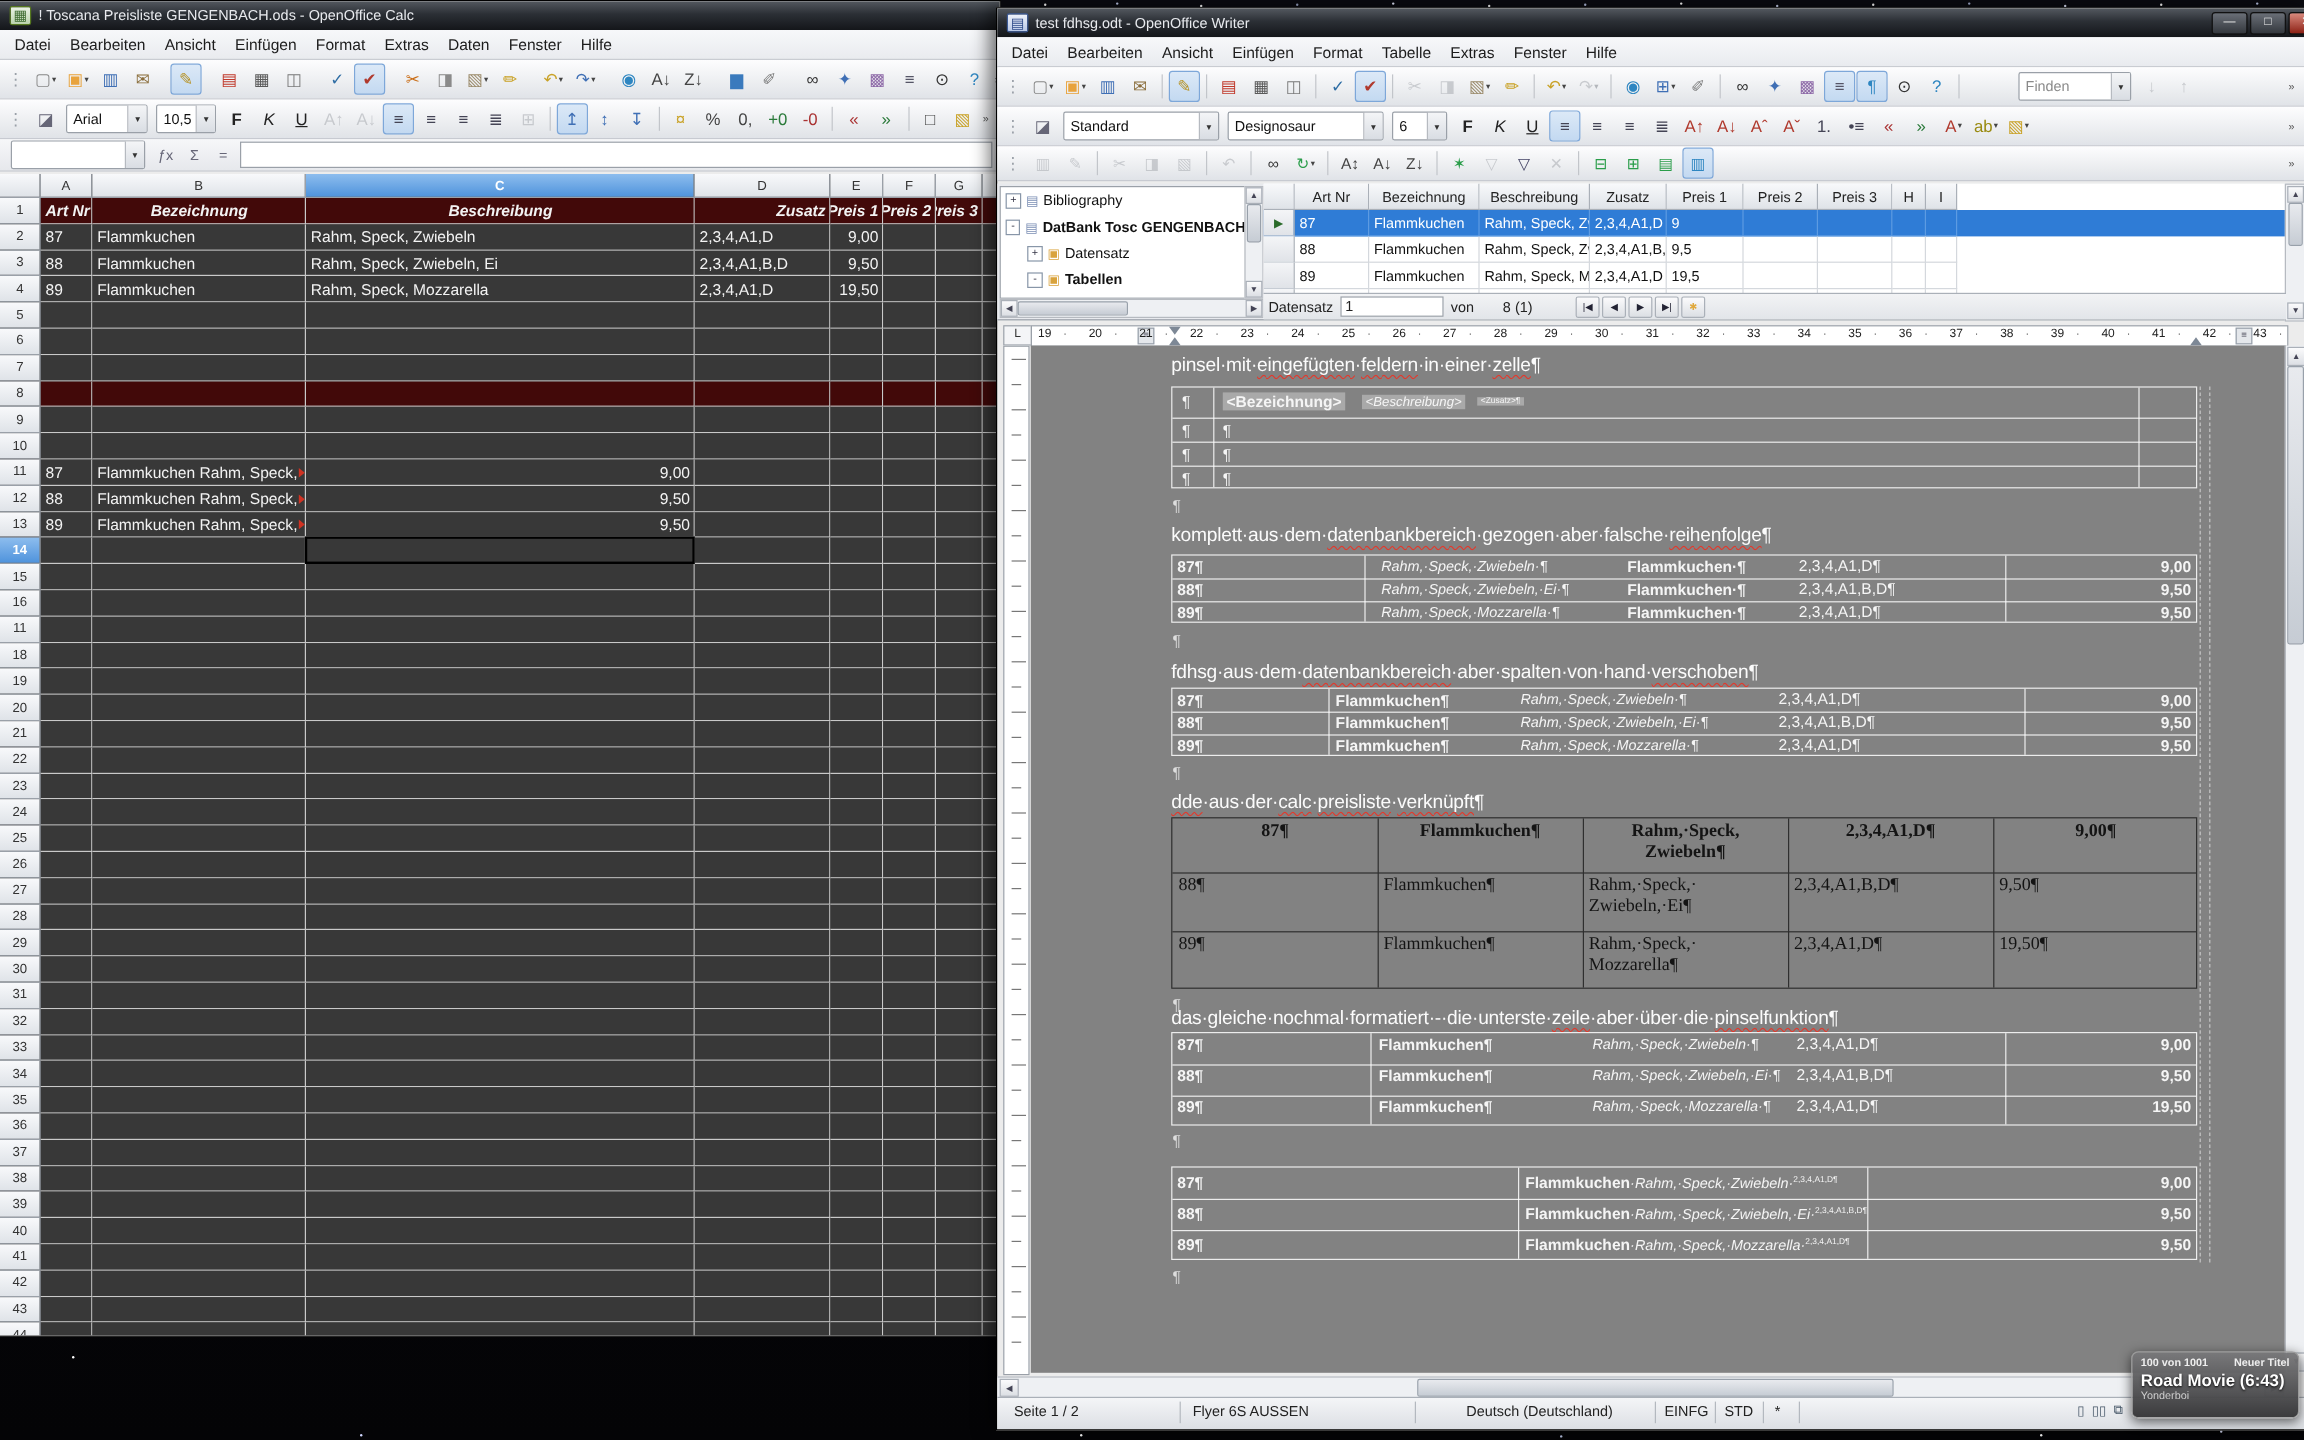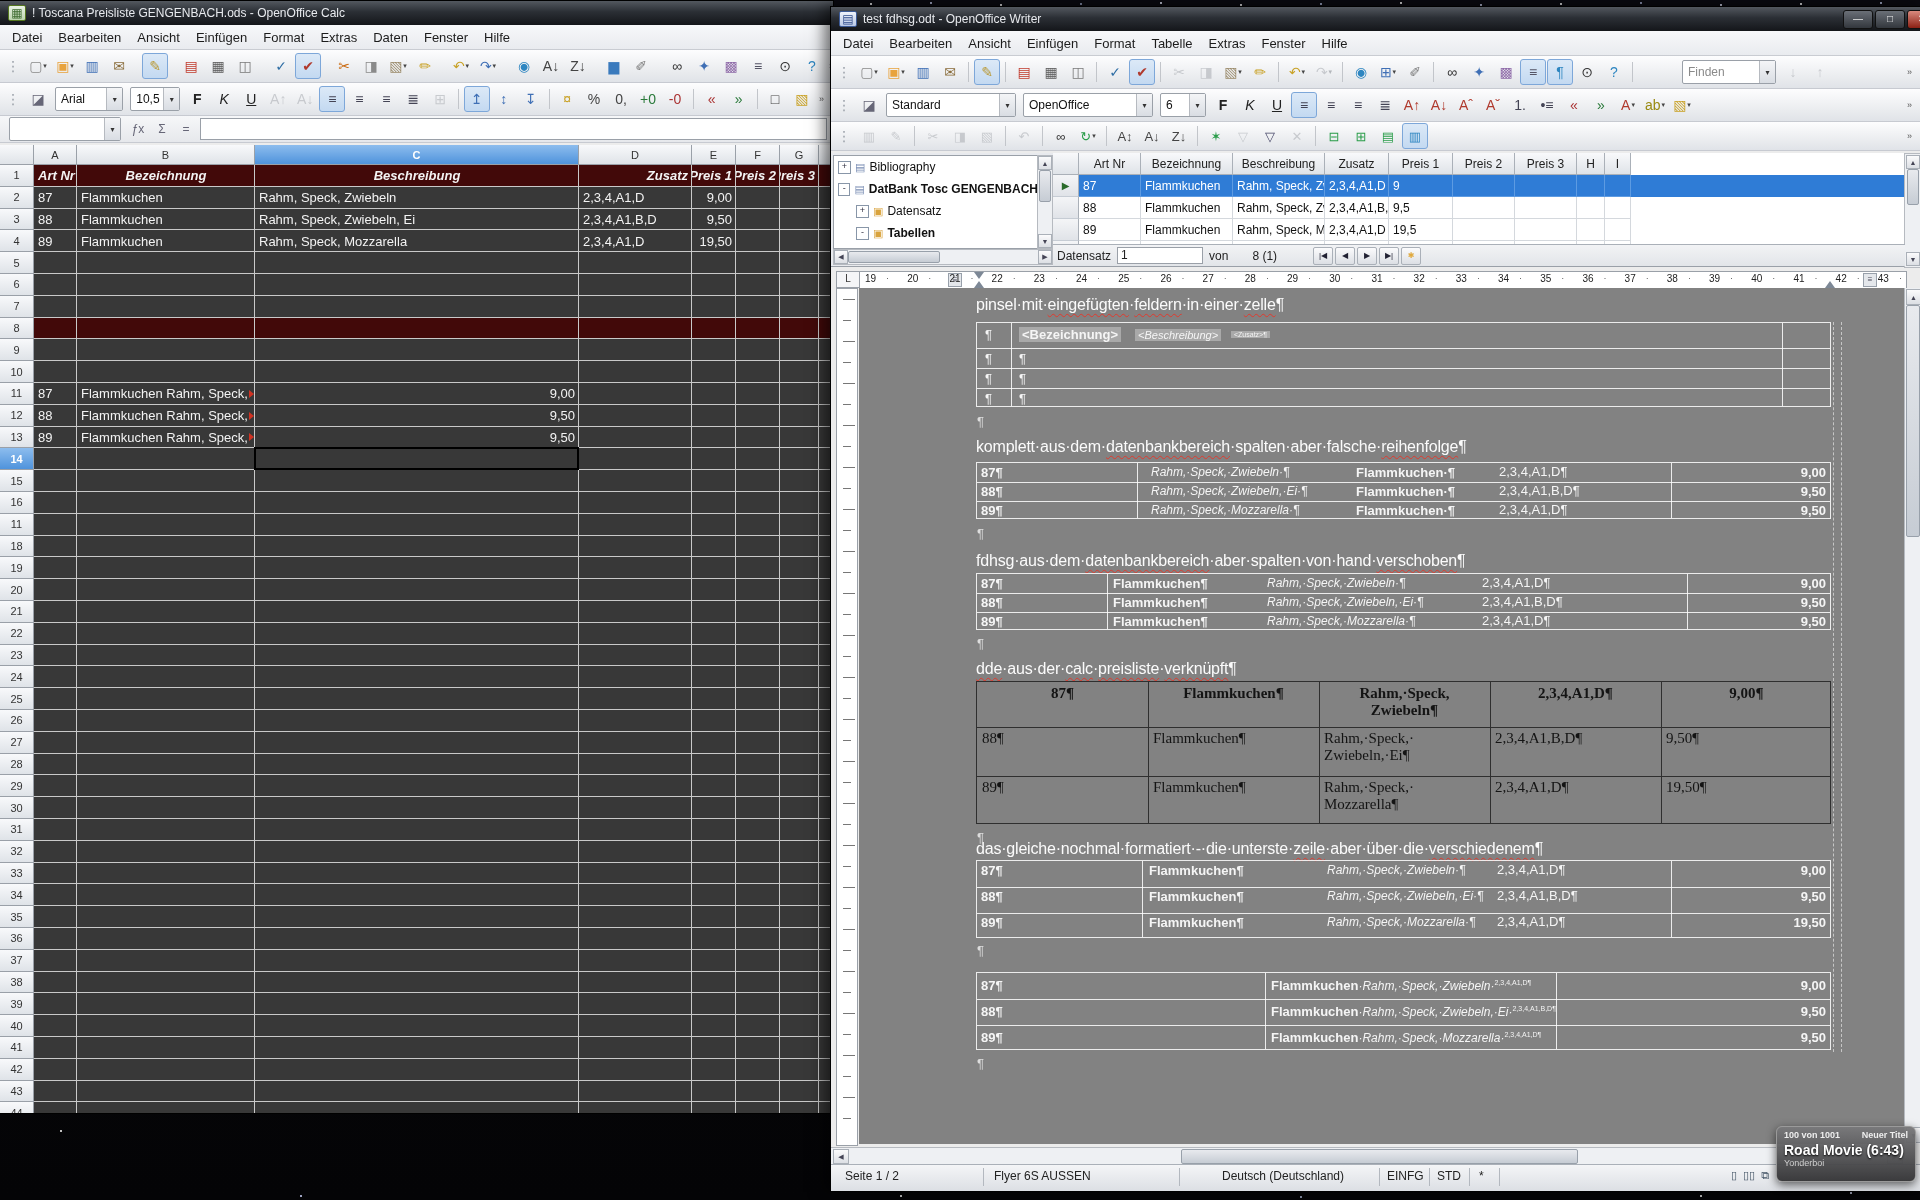--- a/index.html
+++ b/index.html
@@ -936,21 +936,21 @@
       </div>
     <div class="tb" id="writer-tb2">
         <div class="tbtn">
           <span class="gly" style="color: rgb(102, 102, 119);">◪</span>
         </div>
         <div class="combo" style="width: 128px;">
           <span class="cval">Standard</span>
           <span class="carr">▾</span>
         </div>
         <div class="combo" style="width: 128px;">
-          <span class="cval">OpenOffice</span>
+          <span class="cval">Designosaur</span>
           <span class="carr">▾</span>
         </div>
         <div class="combo" style="width: 44px;">
           <span class="cval">6</span>
           <span class="carr">▾</span>
         </div>
         <div class="tbtn">
           <span class="gly" style="color: rgb(34, 34, 34); font-weight: bold;">F</span>
         </div>
         <div class="tbtn">
@@ -1292,24 +1292,24 @@
         <div class="vtick" style="top: 766px; width: 12px;"></div>
         <div class="vtick" style="top: 787px;"></div>
         <div class="vtick" style="top: 808px; width: 12px;"></div>
         <div class="vtick" style="top: 829px;"></div>
       </div>
 
     <div id="doc-page">
       <div class="dguide" style="left:974px;"></div>
       <div class="dguide" style="left:982px;"></div>
     <div class="dhead" style="top: 8px;"><span>pinsel·mit·</span><span class="sp">eingefügten</span><span>·</span><span class="sp">feldern</span><span>·in·einer·</span><span class="sp">zelle</span><span>¶</span></div>
-        <div class="dhead" style="top: 150px;"><span>komplett·aus·dem·</span><span class="sp">datenbankbereich</span><span>·spalten·aber·falsche·</span><span class="sp">reihenfolge</span><span>¶</span></div>
+        <div class="dhead" style="top: 150px;"><span>komplett·aus·dem·</span><span class="sp">datenbankbereich</span><span>·gezogen·aber·falsche·</span><span class="sp">reihenfolge</span><span>¶</span></div>
         <div class="dhead" style="top: 264px;"><span>fdhsg·aus·dem·</span><span class="sp">datenbankbereich</span><span>·aber·spalten·von·hand·</span><span class="sp">verschoben</span><span>¶</span></div>
         <div class="dhead" style="top: 372px;"><span class="sp">dde</span><span>·aus·der·</span><span class="sp">calc</span><span>·</span><span class="sp">preisliste</span><span>·</span><span class="sp">verknüpft</span><span>¶</span></div>
-        <div class="dhead" style="top: 552px;"><span>das·gleiche·nochmal·formatiert·-·die·unterste·</span><span class="sp">zeile</span><span>·aber·über·die·</span><span class="sp">verschiedenem</span><span>¶</span></div>
+        <div class="dhead" style="top: 552px;"><span>das·gleiche·nochmal·formatiert·-·die·unterste·</span><span class="sp">zeile</span><span>·aber·über·die·</span><span class="sp">pinselfunktion</span><span>¶</span></div>
         <div class="pmark" style="top: 126px;">¶</div>
         <div class="pmark" style="top: 238px;">¶</div>
         <div class="pmark" style="top: 348px;">¶</div>
         <div class="pmark" style="top: 542px;">¶</div>
         <div class="pmark" style="top: 655px;">¶</div>
         <div class="pmark" style="top: 768px;">¶</div>
         <div class="dt" style="top: 34px; height: 85px;">
           <div class="vl" style="left: 34px;"></div>
           <div class="vl" style="left: 805px;"></div>
           <div class="hl" style="top: 25px;"></div>

